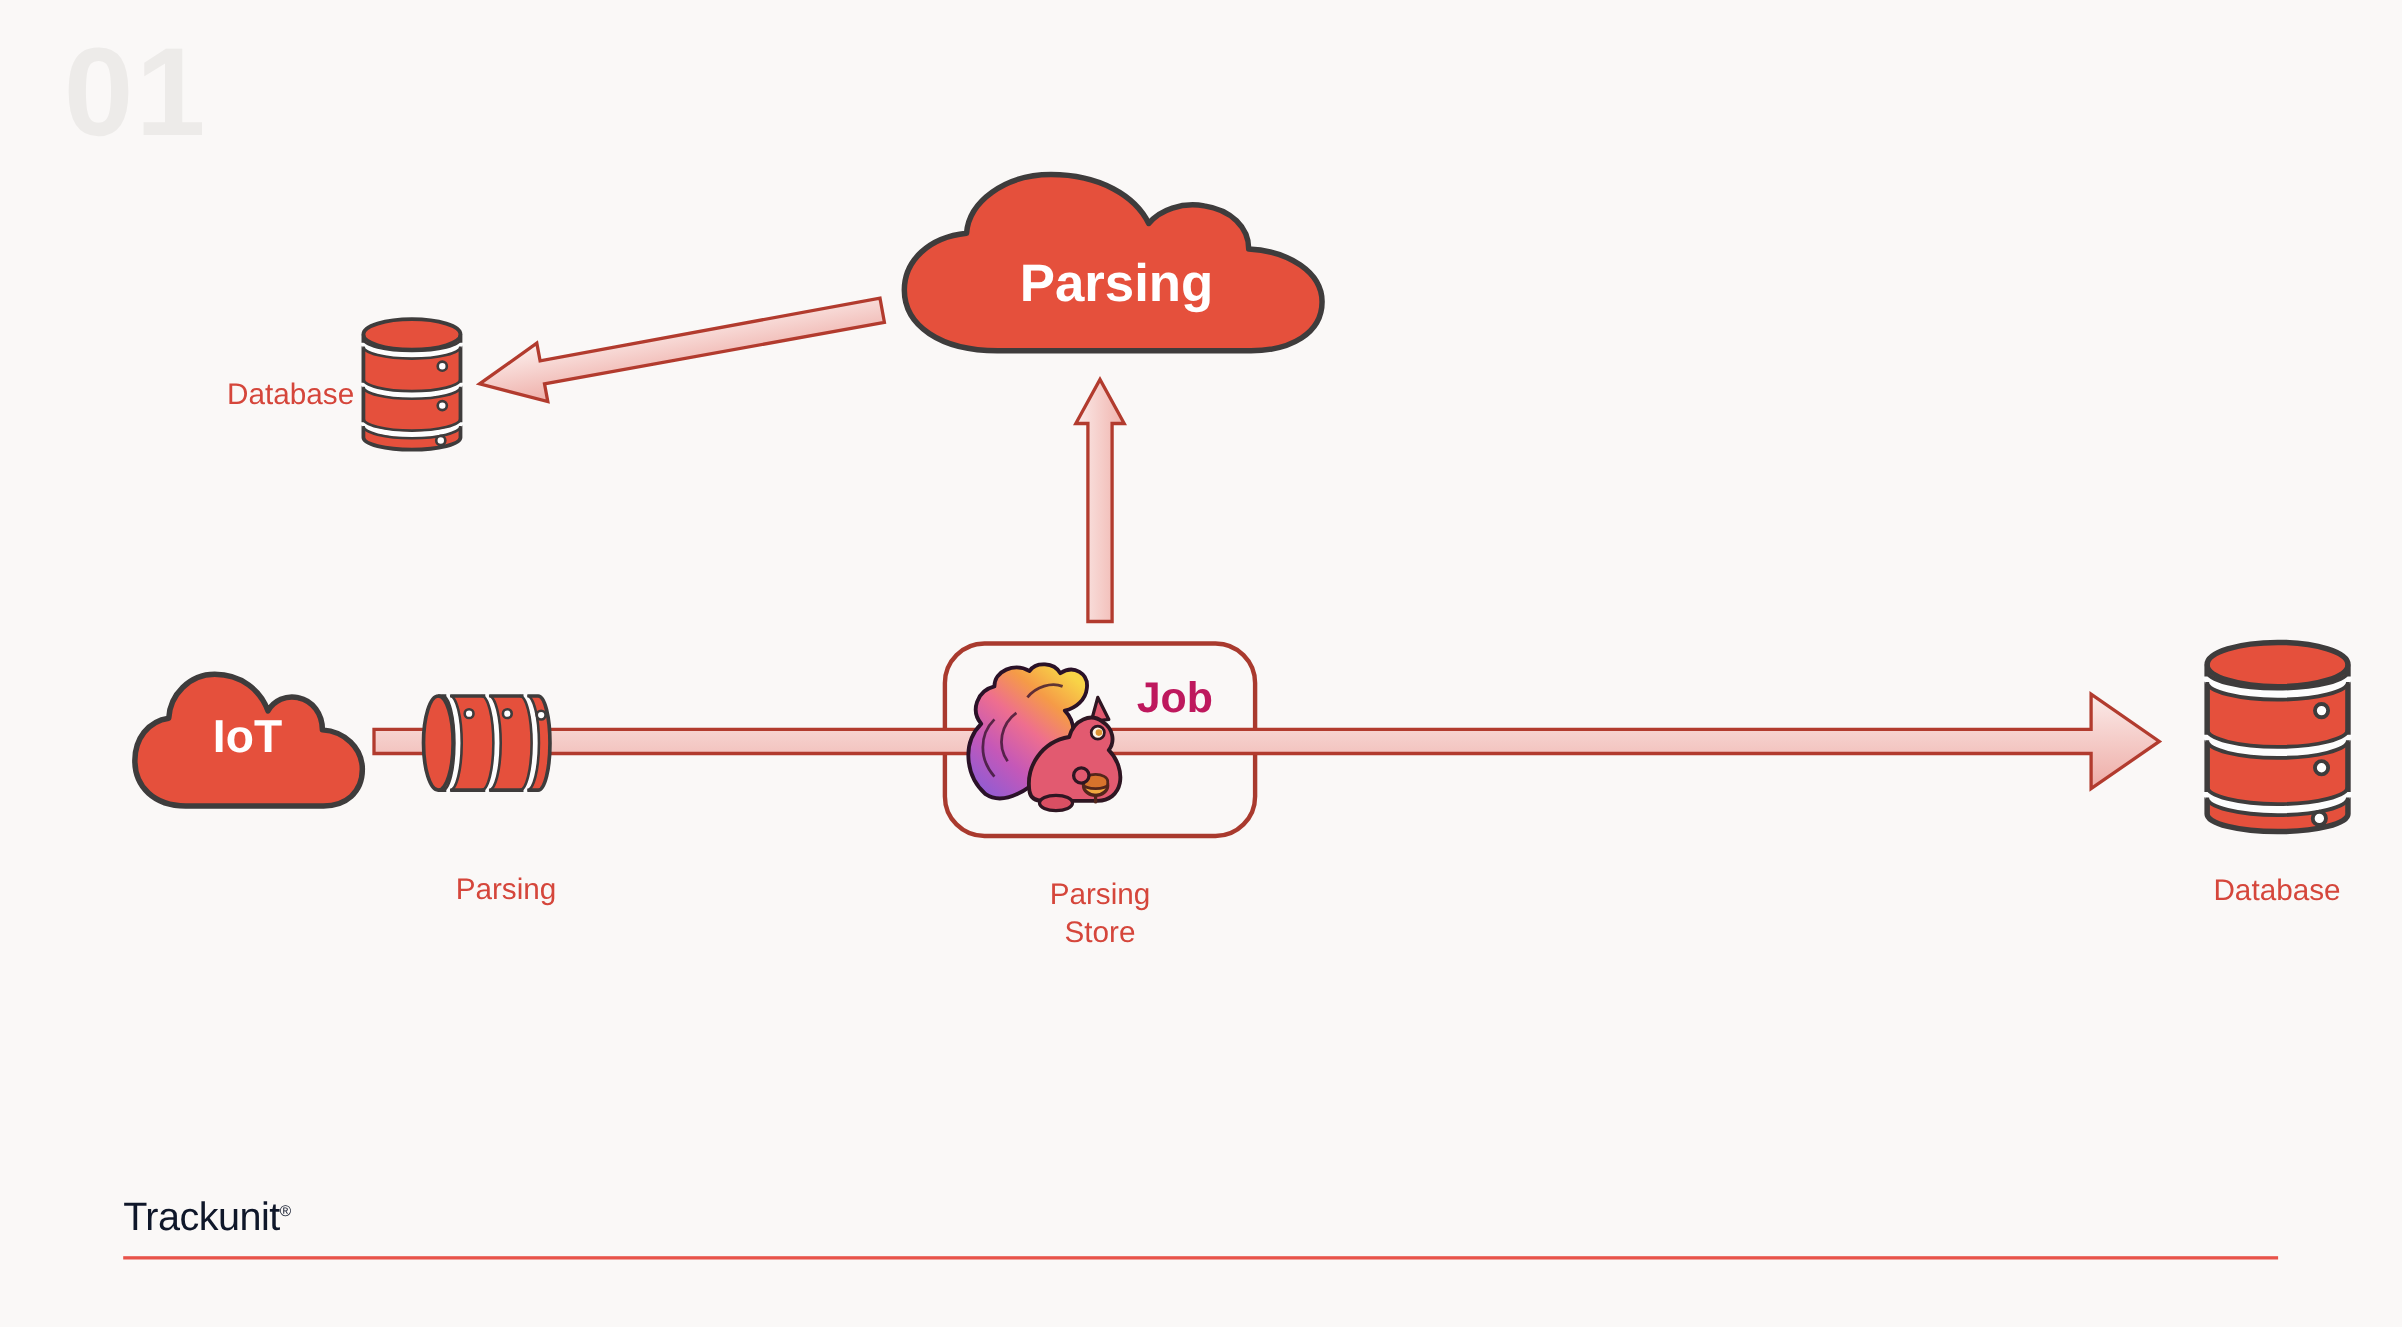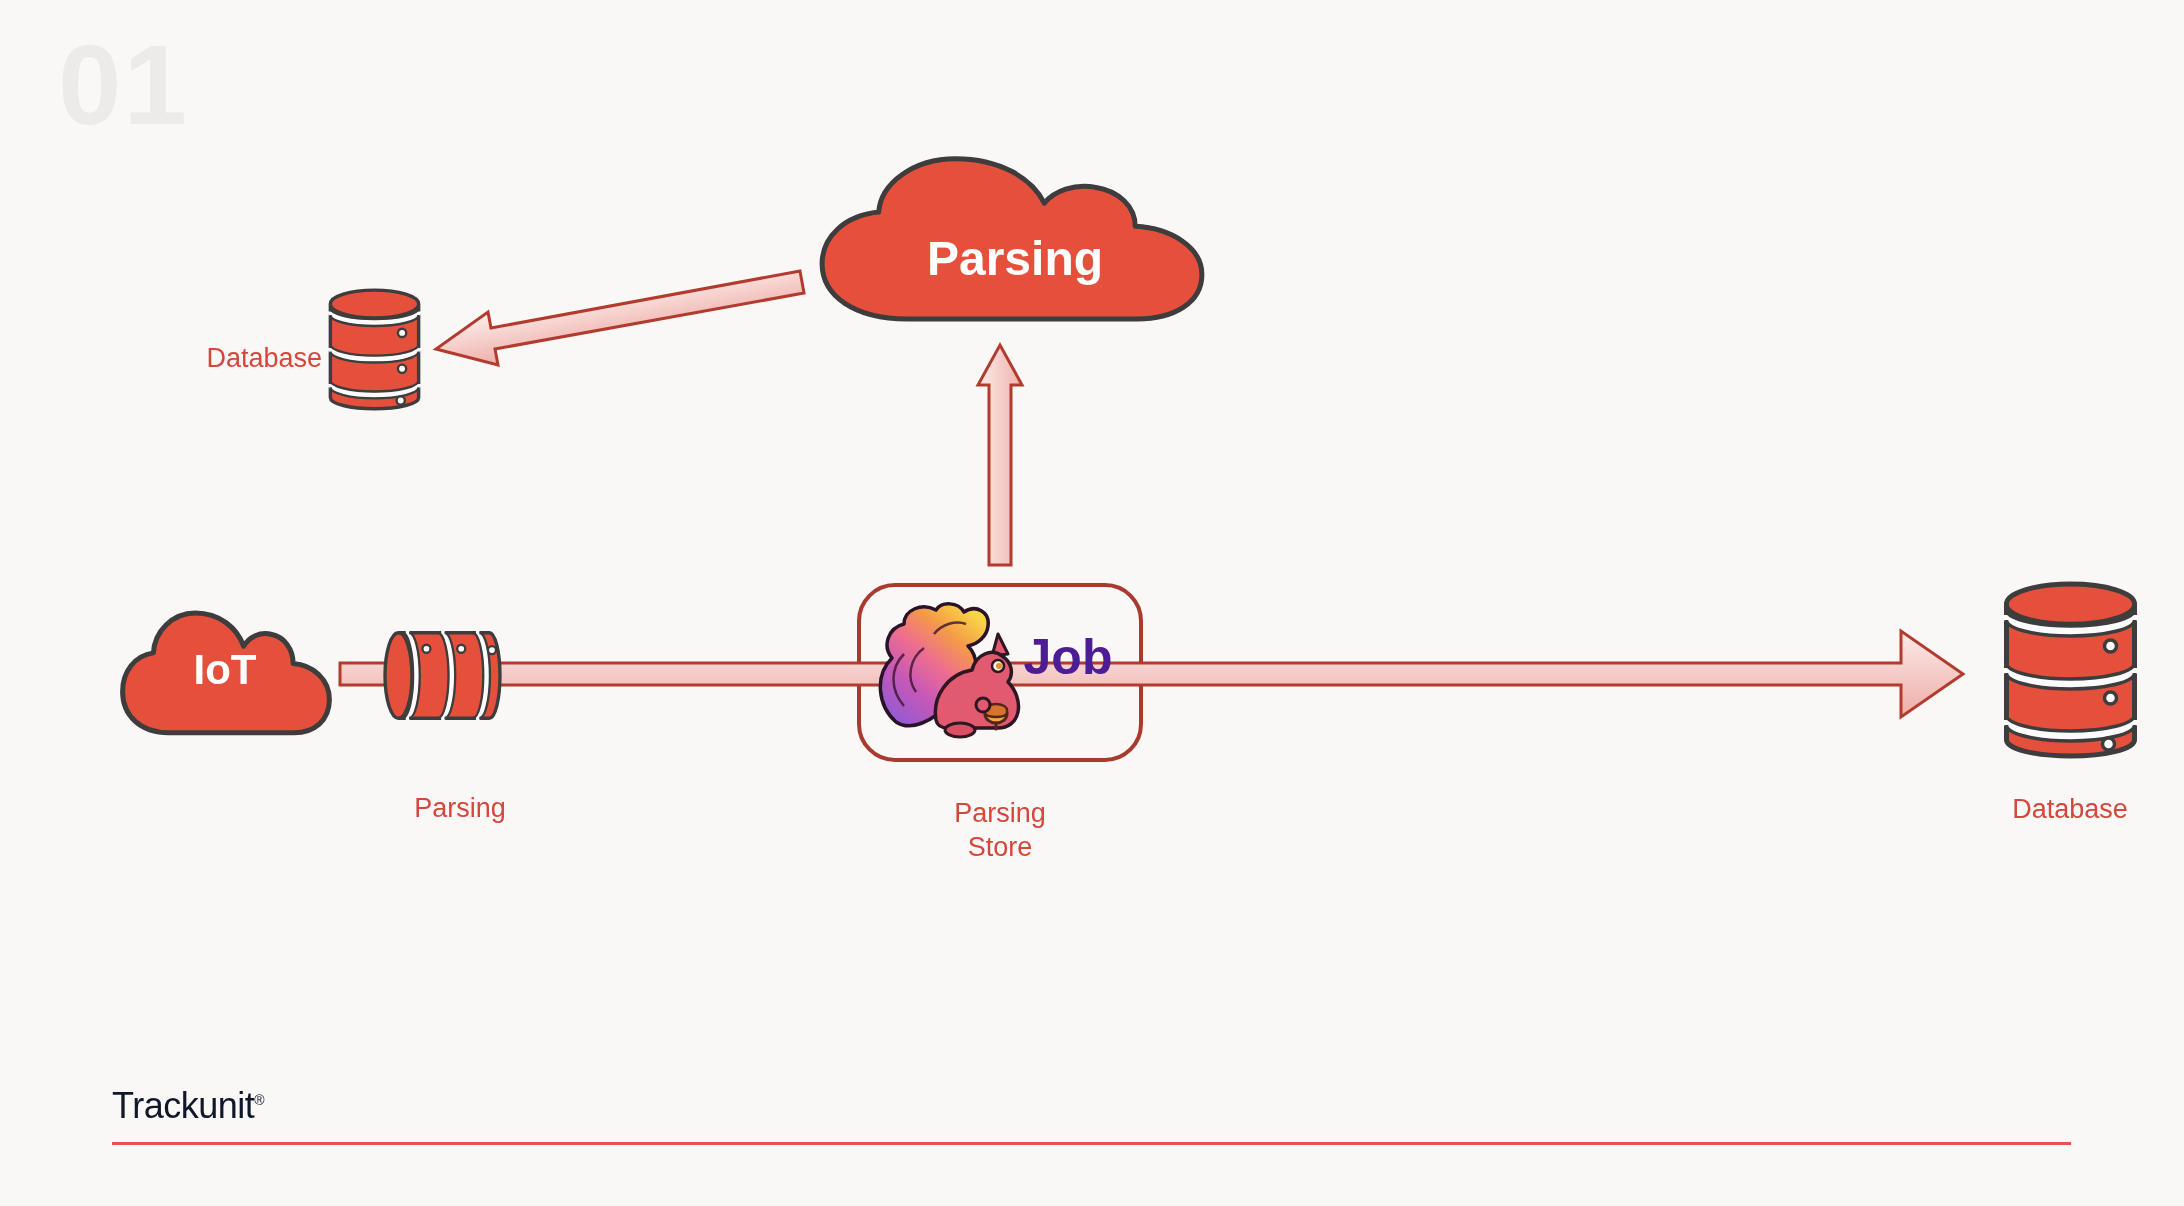--- a/index.html
+++ b/index.html
@@ -8,21 +8,21 @@
   .abs{position:absolute;}
   .slide-number{left:58px;top:28px;font-size:114px;font-weight:bold;color:#EDEBE9;letter-spacing:2px;line-height:1;}
   .cloud-label{color:#FFFFFF;font-weight:bold;text-align:center;}
   .parsing-label{left:815px;top:234px;width:400px;font-size:48px;line-height:50px;}
   .iot-label{left:115px;top:648px;width:220px;font-size:42px;line-height:44px;}
   .node-label{color:#D5463B;font-size:27px;line-height:34px;text-align:center;}
   .database-label{left:100px;top:341px;width:222px;text-align:right;}
   .kinesis-label{left:360px;top:791px;width:200px;}
   .store-label{left:900px;top:796px;width:200px;}
   .cassandra-label{left:1970px;top:792px;width:200px;}
-  .job-title{left:968px;top:635px;width:200px;font-size:50px;line-height:44px;font-weight:bold;color:#4c1d95;text-align:center;}
+  .job-title{left:968px;top:613px;width:200px;font-size:39px;line-height:44px;font-weight:bold;color:#be185d;text-align:center;}
   .job-box{left:857px;top:583px;width:286px;height:179px;border:4px solid #A93A2E;border-radius:38px;box-sizing:border-box;background:transparent;}
   .footer-brand{left:112px;top:1080px;font-size:36px;line-height:40px;font-weight:500;color:#0f172a;letter-spacing:-0.5px;}
   .footer-brand sup{font-size:14px;vertical-align:super;}
   .footer-line{left:112px;top:1142px;width:1959px;height:3px;background:#E8534A;}
   svg{display:block;}
 </style>
 </head>
 <body>
 
 <div class="canvas">

